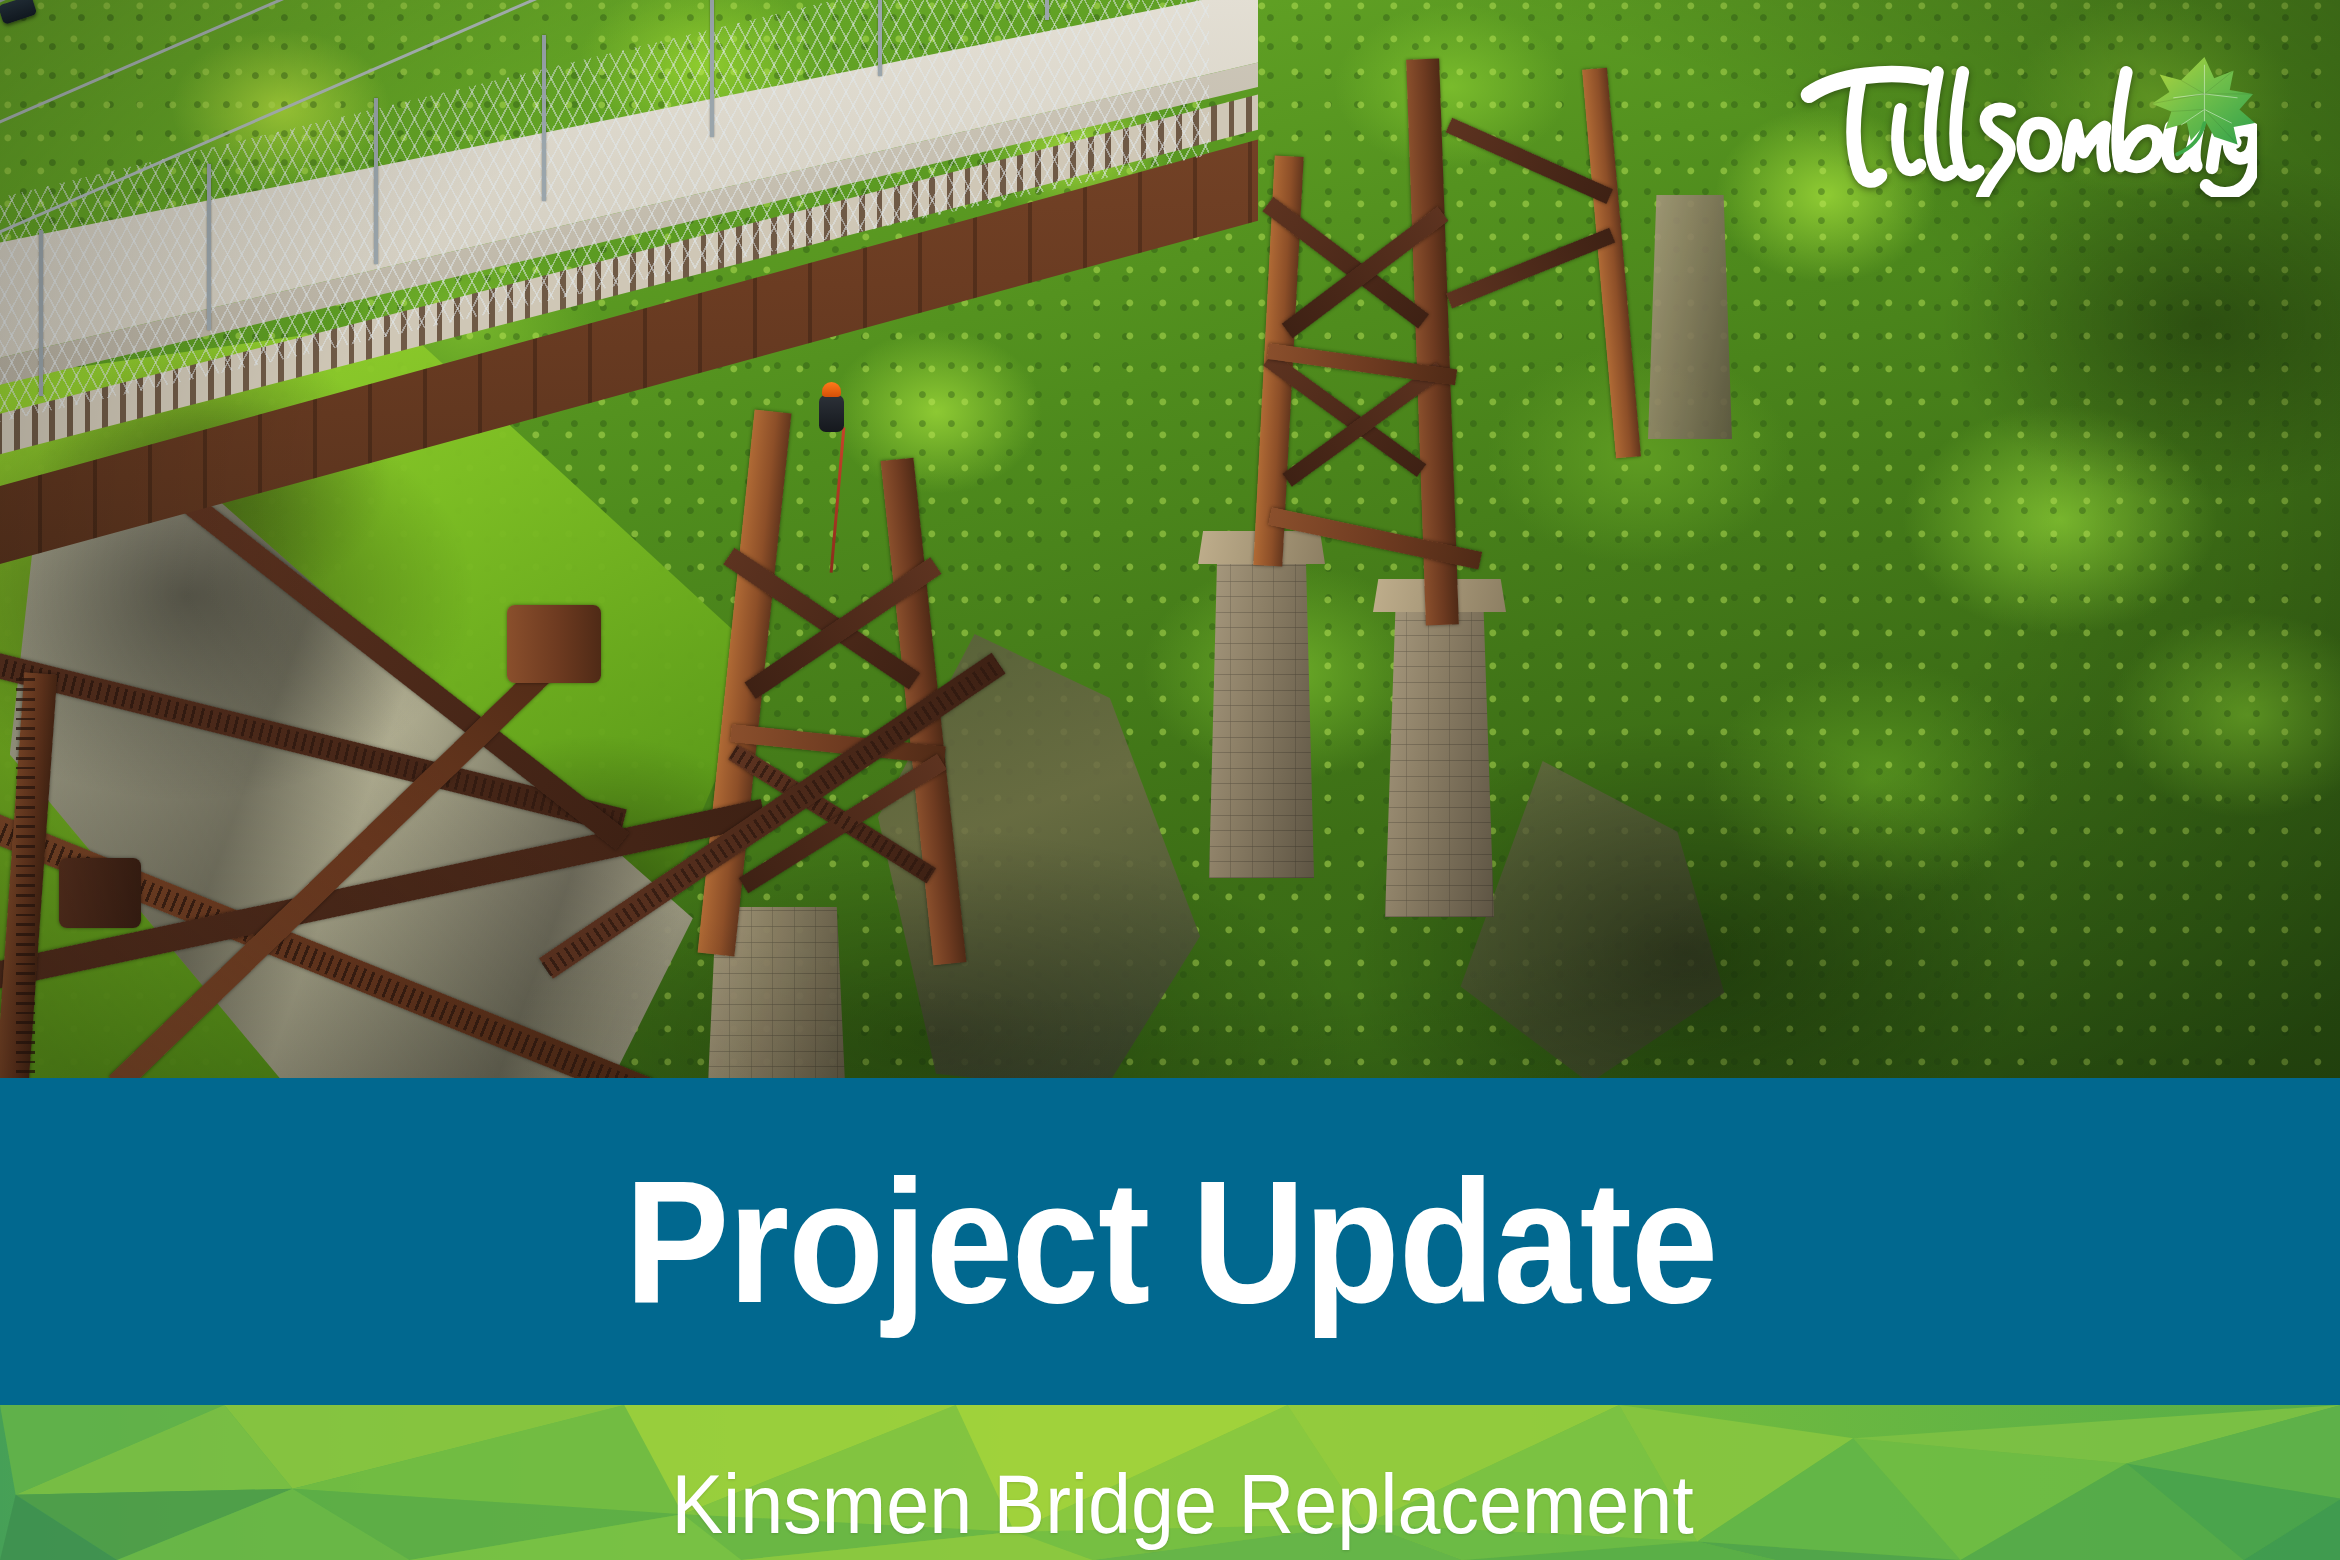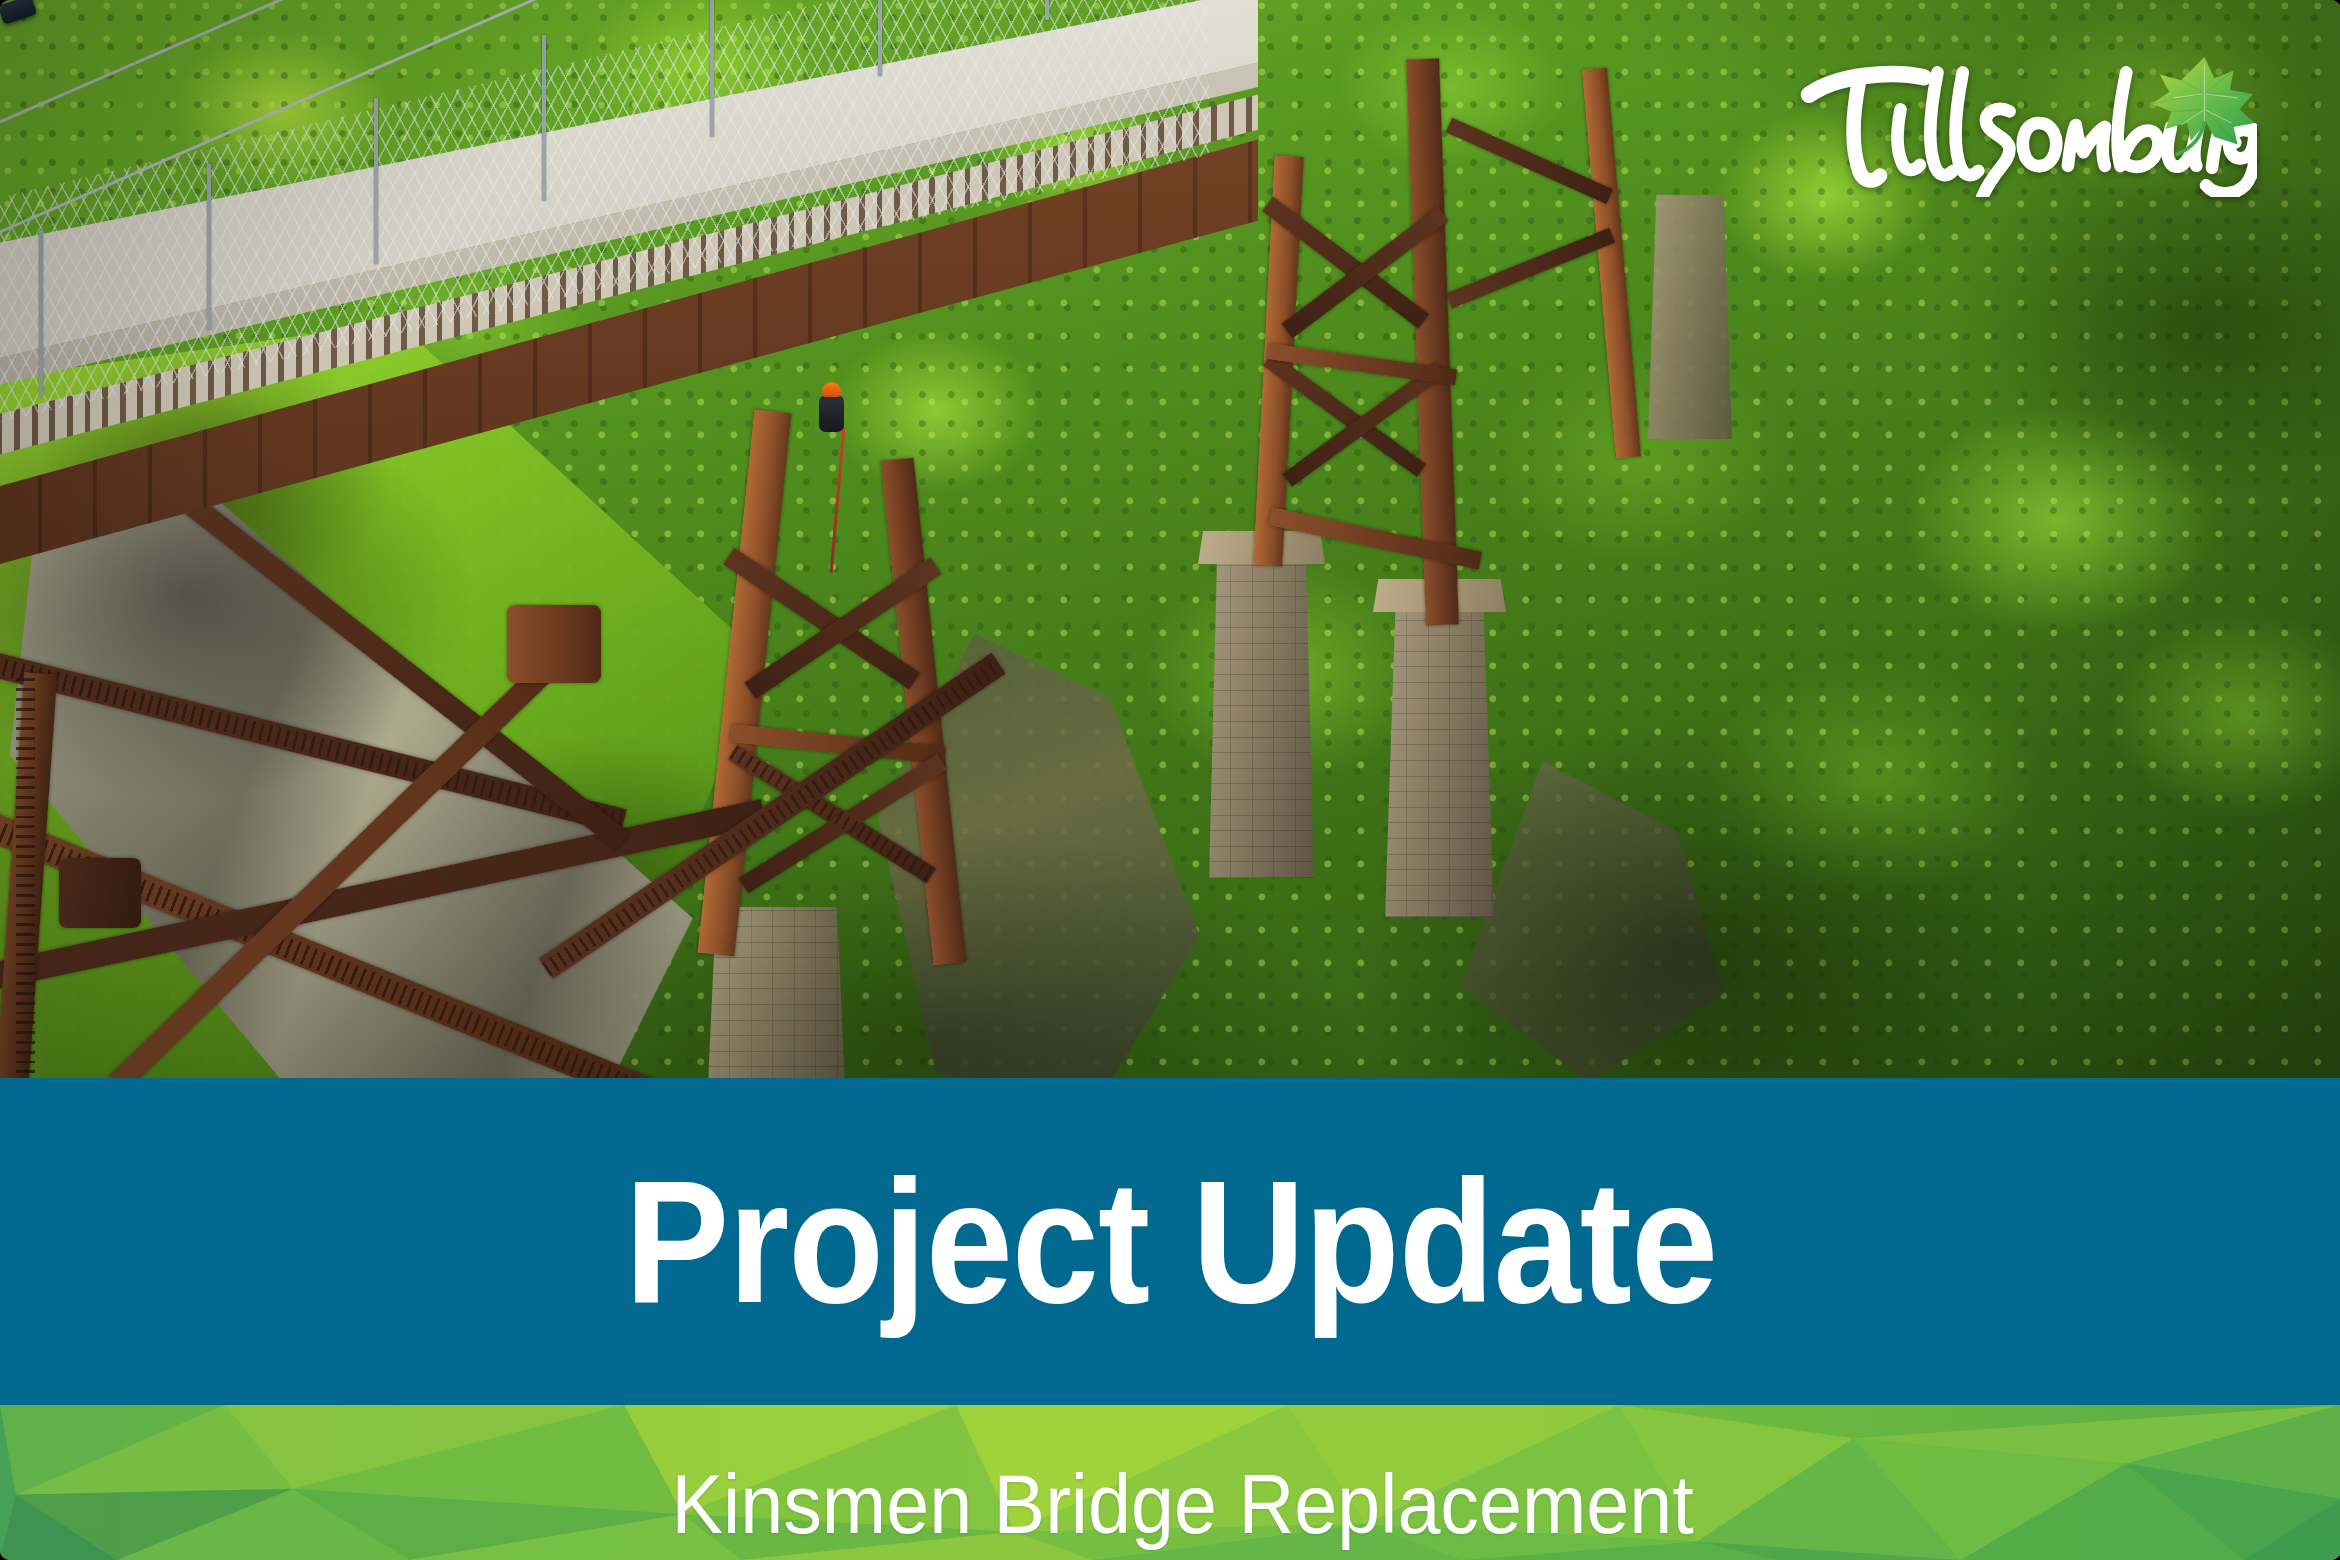--- a/index.html
+++ b/index.html
@@ -1,17 +1,17 @@
 <!DOCTYPE html>
 <html><head>
 <meta charset="utf-8">
 <style>
   html,body{margin:0;padding:0;background:#000;}
   #page{position:relative;width:2341px;height:1560px;overflow:hidden;
-        font-family:"Liberation Sans", sans-serif;border-radius:10px;}
+        font-family:"Liberation Sans", sans-serif;}
 
   
   #photo{position:absolute;left:0;top:0;width:2341px;height:1083px;overflow:hidden;
          background:#2f5c1c;}
   .lyr{position:absolute;}
 
   
   #canopy{left:0;top:0;width:2341px;height:1083px;
     background:
       radial-gradient(ellipse 176px 127px at 12% 10%, #a8d83a 0%, rgba(168,216,58,0) 62%),

